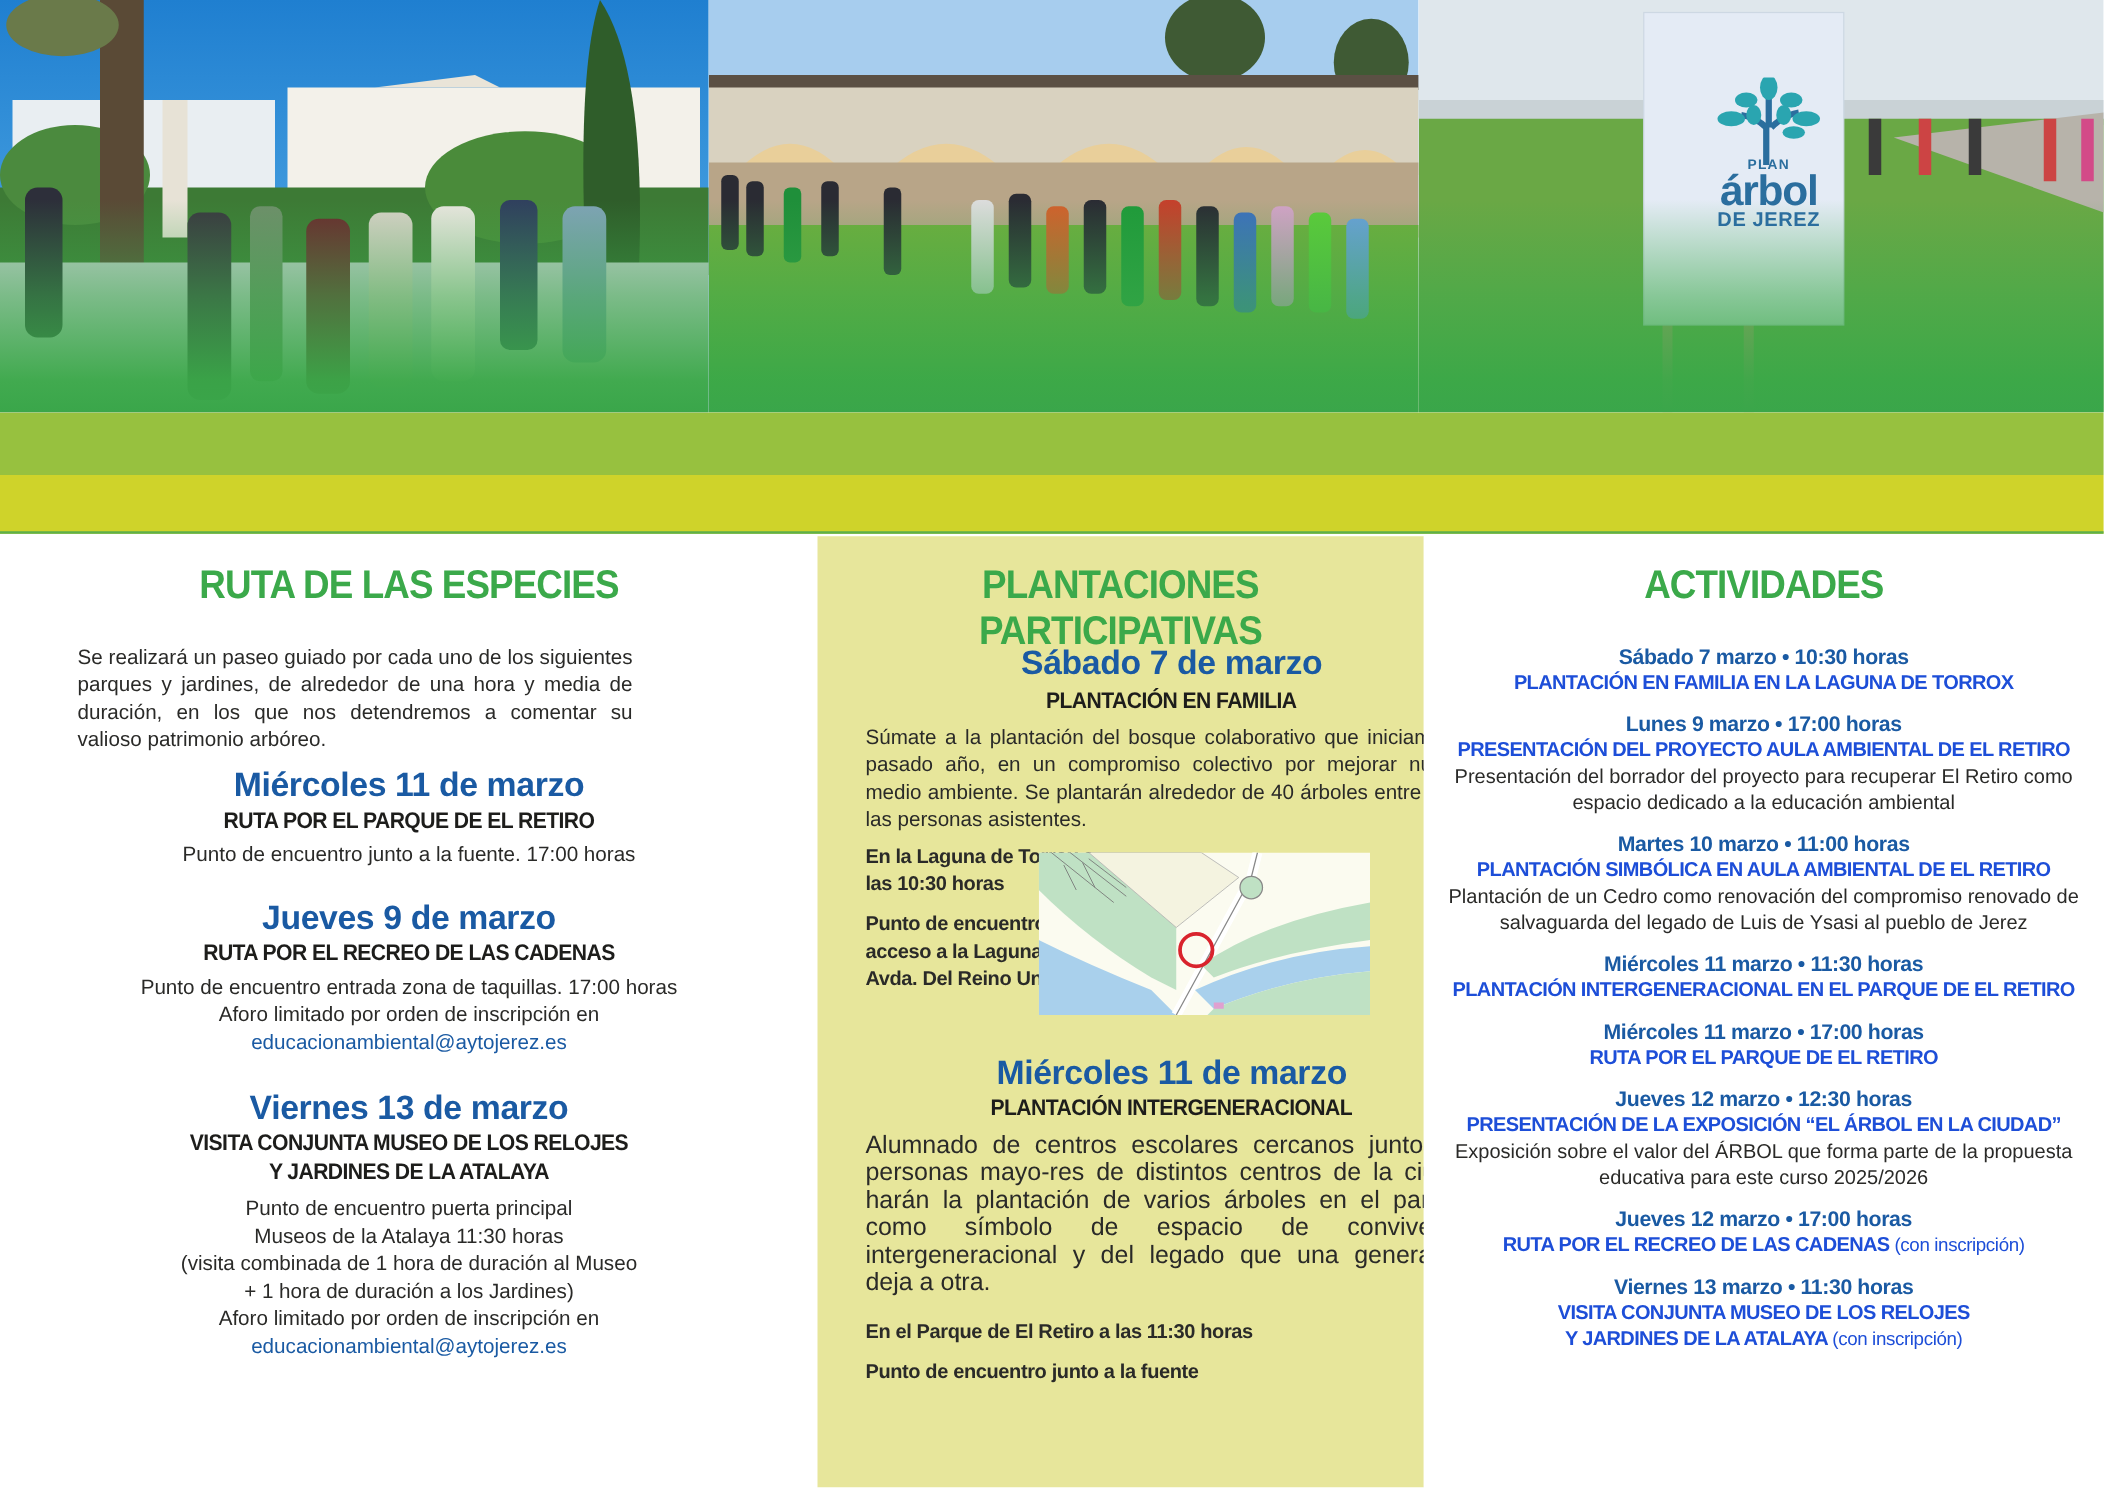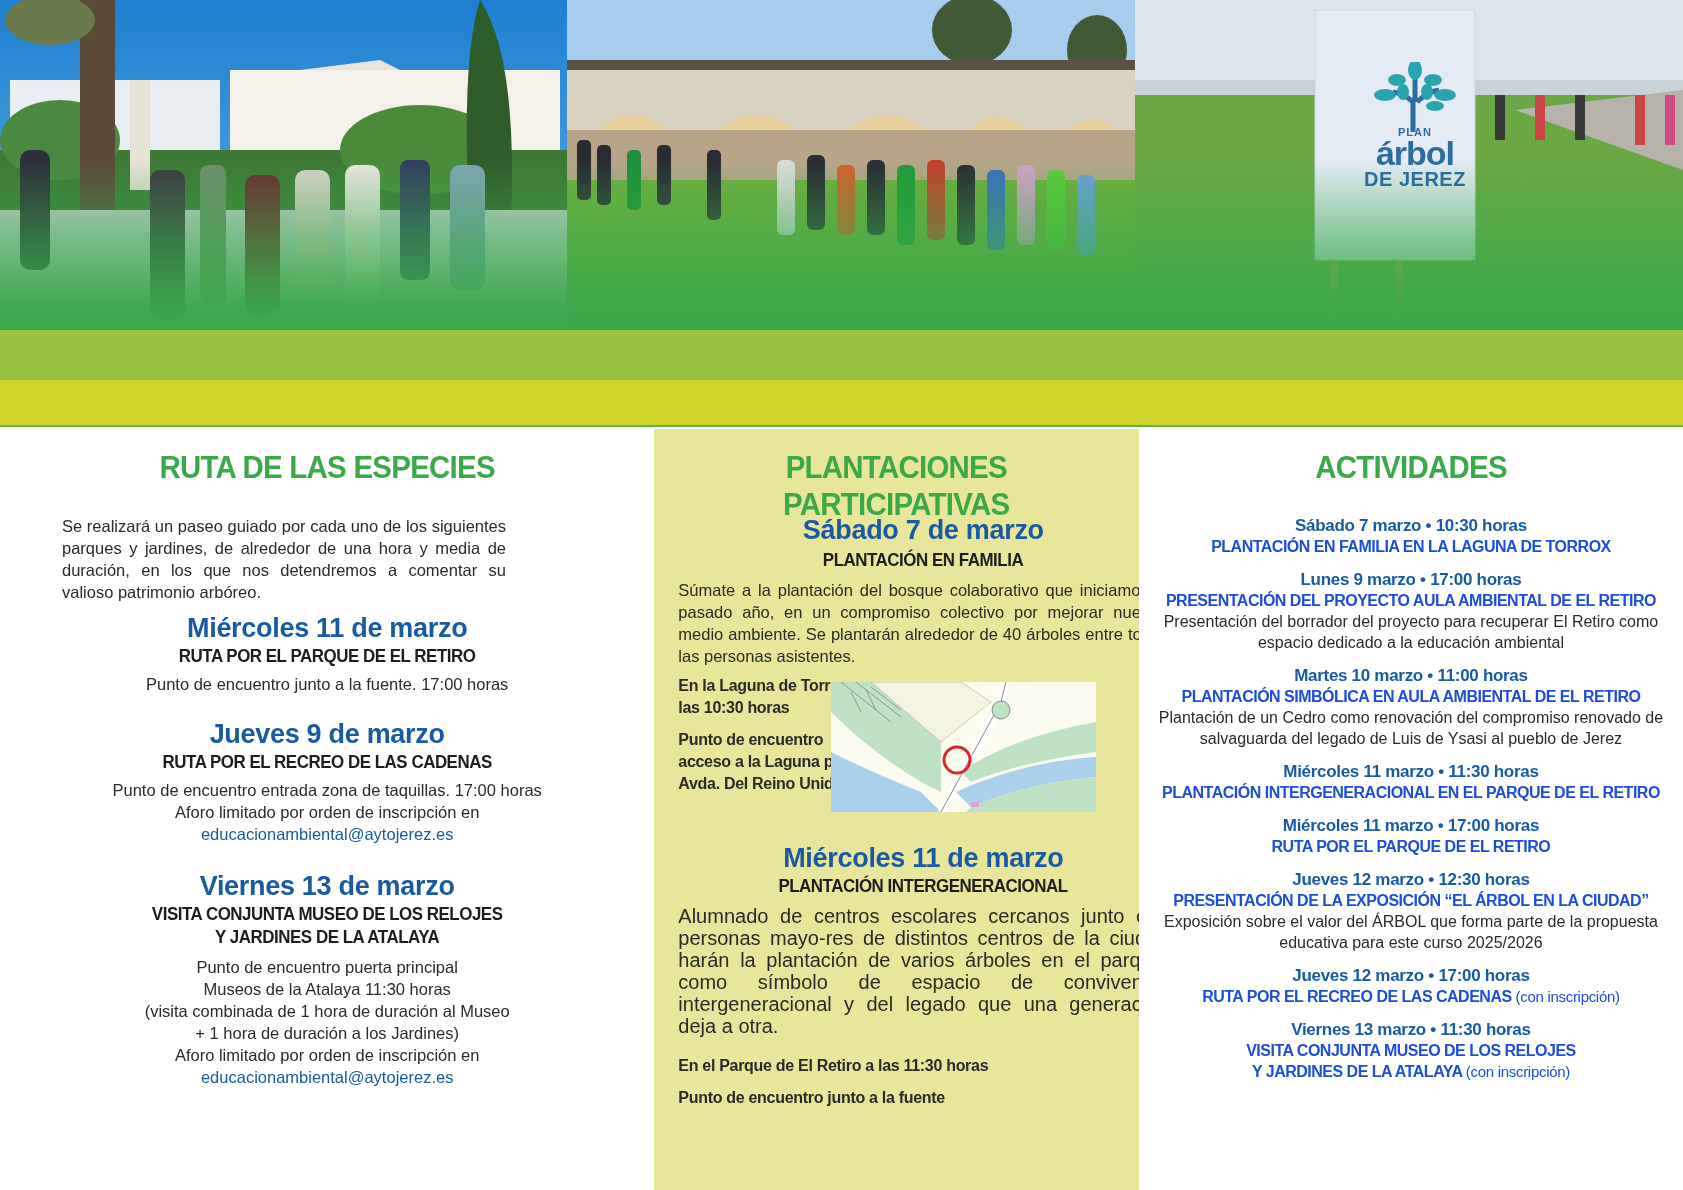--- a/index.html
+++ b/index.html
@@ -37,21 +37,21 @@
   .email { color: #1a5aa3; }
   .bold-note { font-weight: 700; font-size: 16px; line-height: 22px; color: #2a2a28; letter-spacing: -0.3px; }
 
   
   .col-left .col-title { position: absolute; left: 0; right: 0; top: 20px; }
   .col-left .intro { position: absolute; left: 62px; width: 444px; top: 86px; }
   .blk { position: absolute; left: 40px; right: 40px; }
 
   
   .col-mid .col-title { position: absolute; left: 0; right: 0; top: 20px; }
-  .mid-inner { position: absolute; left: 24px; width: 490px; }
+  .mid-inner { position: absolute; left: 38px; width: 490px; }
 
   .map { position: absolute; left: 831px; top: 682px; width: 265px; height: 130px; }
 
   
   .col-right .col-title { position: absolute; left: 0; right: 0; top: 20px; }
   .act-list { position: absolute; left: 0; right: 0; top: 86px; }
   .act { text-align: center; margin-bottom: 12px; }
   .act-date { font-weight: 700; color: #1a5aa3; font-size: 17px; line-height: 21px; letter-spacing: -0.3px; }
   .act-title { font-weight: 700; color: #1d4ed8; font-size: 16px; line-height: 21px; letter-spacing: -0.5px; }
   .act-note { font-weight: 400; font-size: 15px; letter-spacing: -0.3px; }
@@ -164,21 +164,21 @@
       <ellipse cx="68" cy="18" rx="9" ry="6"></ellipse>
         <ellipse cx="20" cy="33" rx="11" ry="6"></ellipse>
       <ellipse cx="80" cy="33" rx="11" ry="6"></ellipse>
         <ellipse cx="38" cy="30" rx="6" ry="8"></ellipse>
       <ellipse cx="62" cy="30" rx="6" ry="8"></ellipse>
         <ellipse cx="70" cy="44" rx="9" ry="5"></ellipse>
     </g>
   </svg>
   <div style="color:#2b6e9e;font-size:11px;font-weight:700;letter-spacing:1px;margin-top:-6px;">PLAN</div>
   <div style="color:#2b6e9e;font-size:34px;font-weight:700;line-height:30px;letter-spacing:-1px;">árbol</div>
-  <div style="color:#2b6e9e;font-size:20px;font-weight:700;letter-spacing:0.5px;">DE JEREZ</div>
+  <div style="color:#2b6e9e;font-size:16px;font-weight:700;letter-spacing:0.5px;">DE JEREZ</div>
 </div>
 
 <div class="band-1"></div>
 <div class="band-2"></div>
 
 <div class="columns">
 
   <section class="col col-left">
     <h2 class="col-title">RUTA DE LAS ESPECIES</h2>
     <p class="intro body-text justify">Se realizará un paseo guiado por cada uno de los siguientes parques y jardines, de alrededor de una hora y media de duración, en los que nos detendremos a comentar su valioso patrimonio arbóreo.</p>

